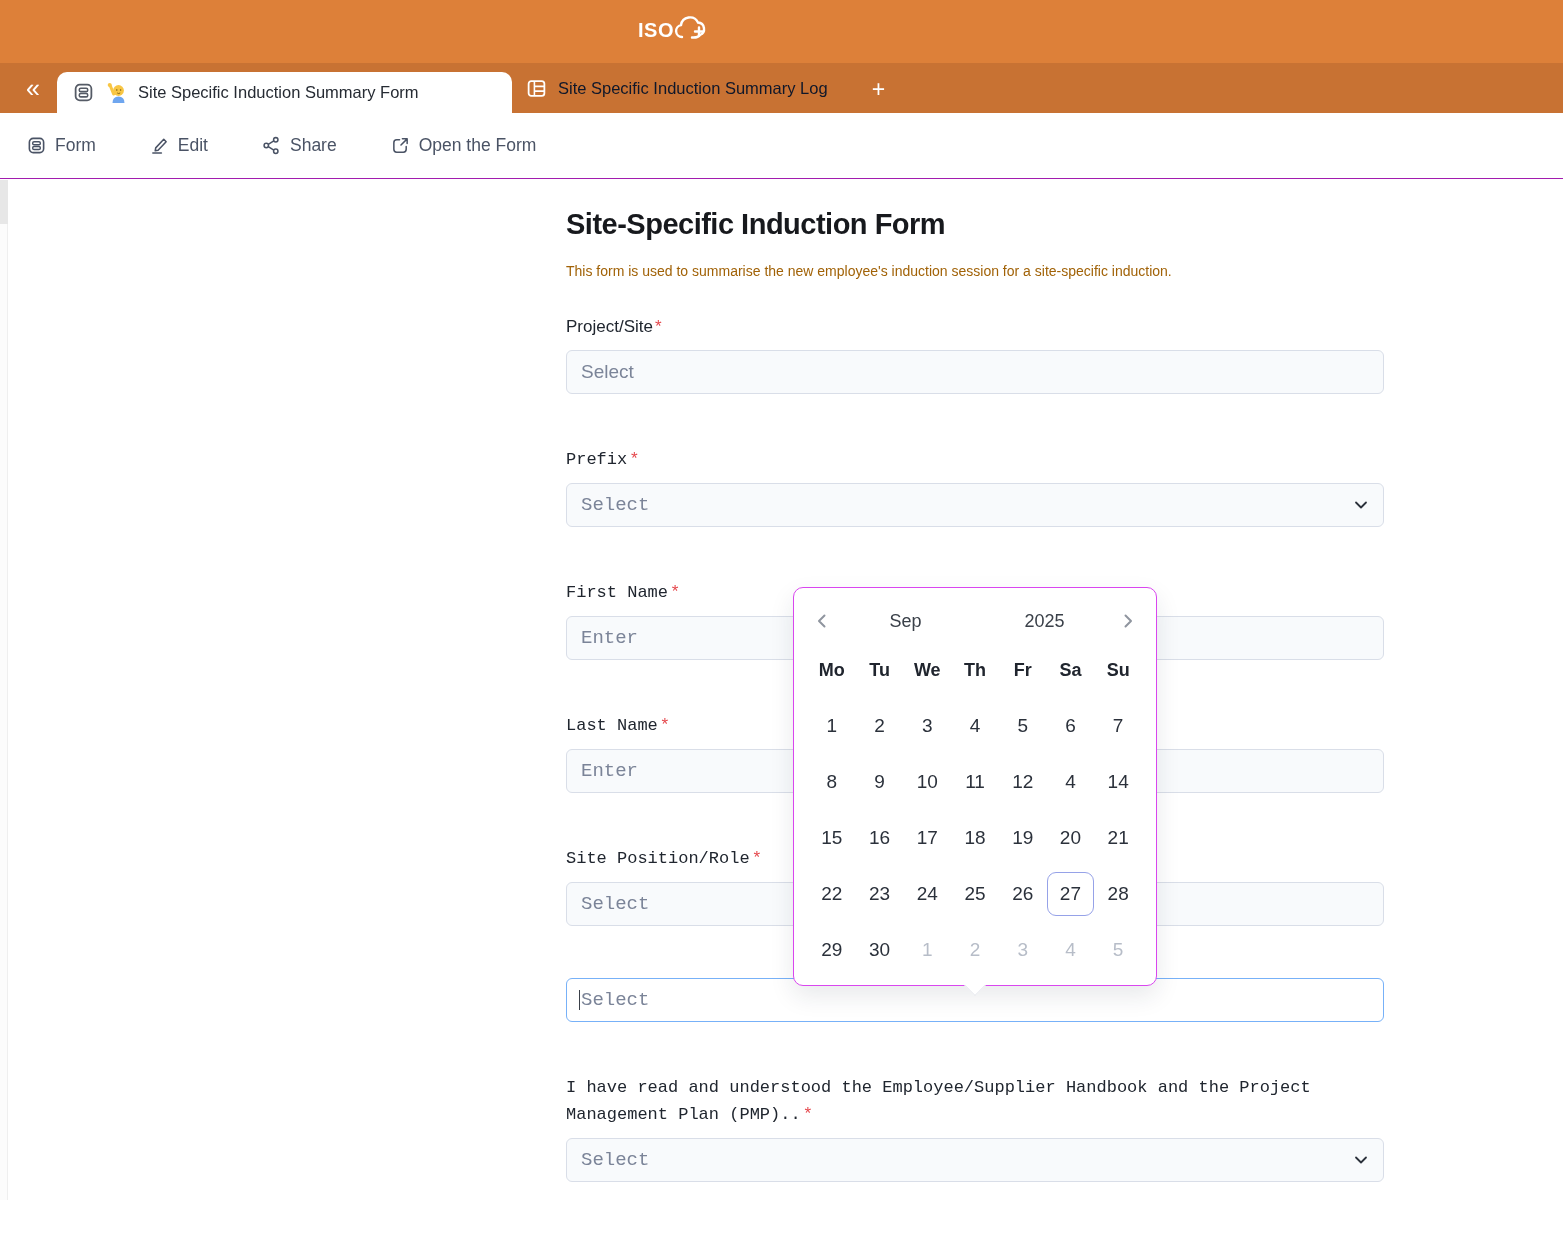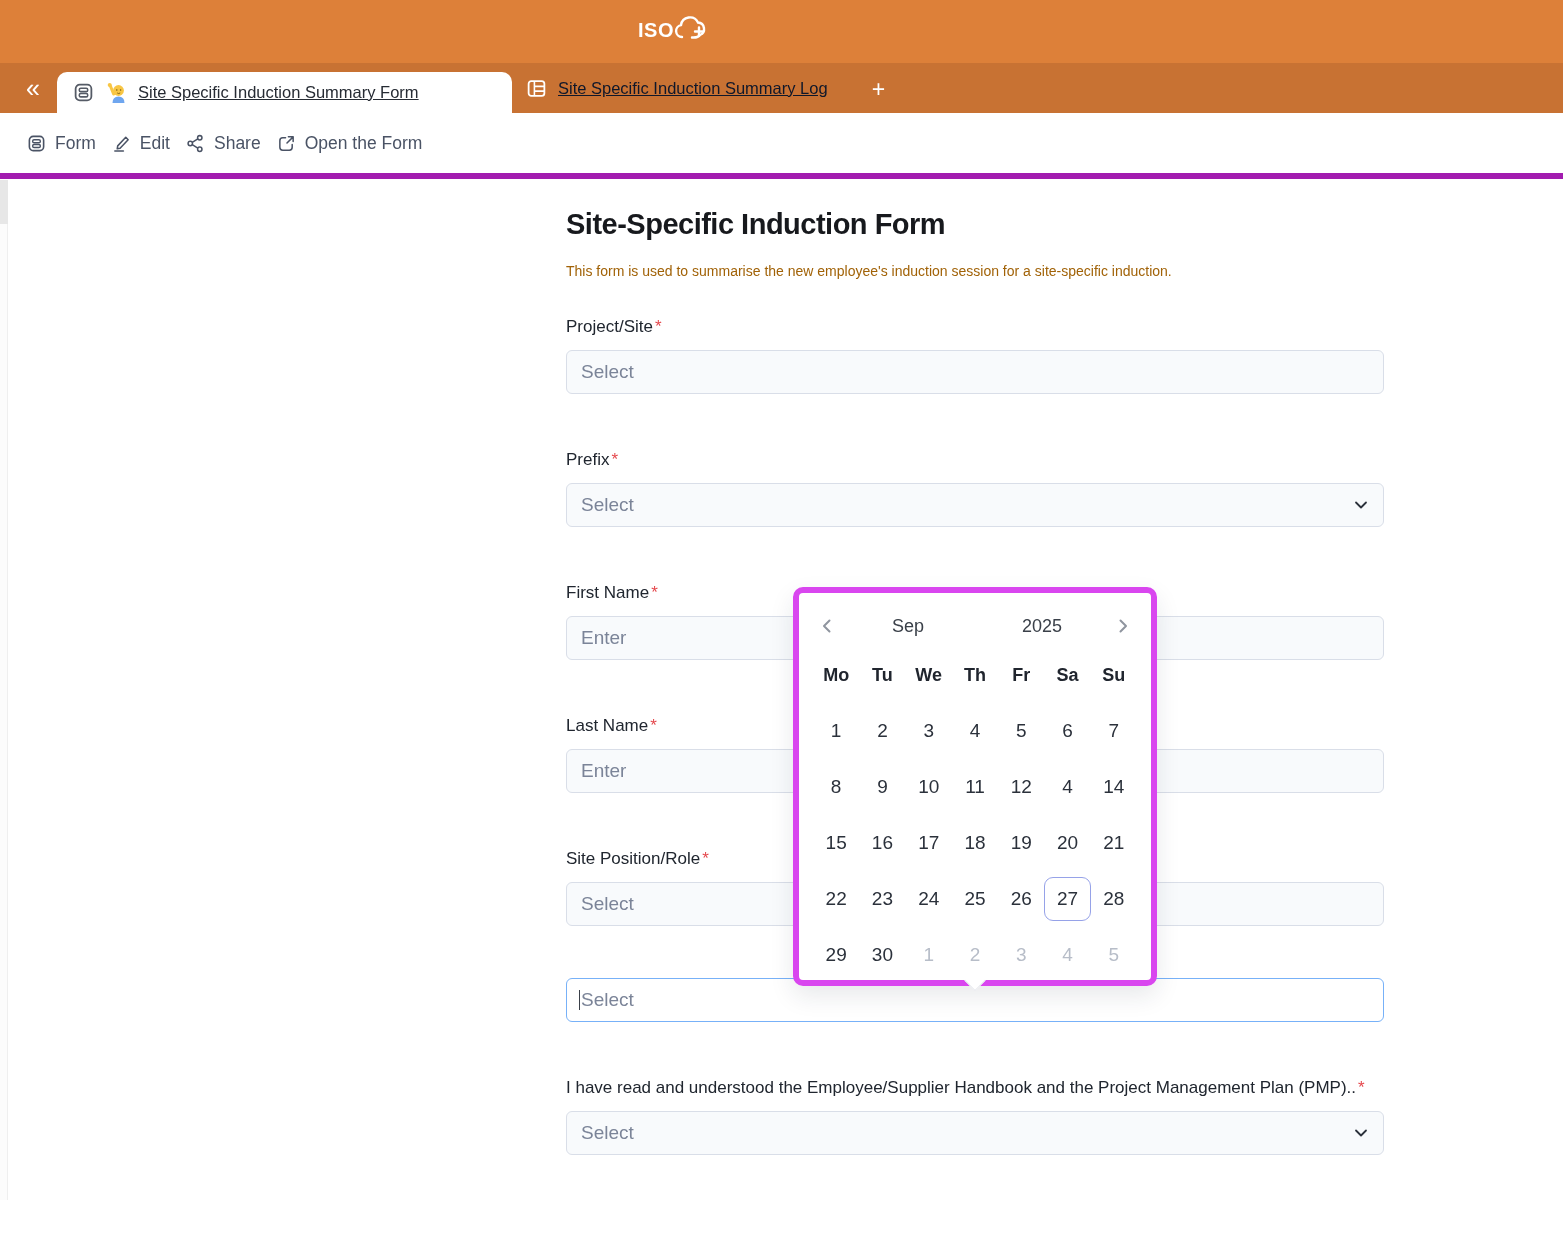--- a/index.html
+++ b/index.html
@@ -23,58 +23,58 @@
 
   
   .topbar{position:absolute;left:0;top:0;width:100%;height:63px;background:var(--header-orange);}
   .logo{position:absolute;left:638px;top:14px;display:flex;align-items:flex-end;color:#fff;}
   .logo-text{font-size:20px;font-weight:800;letter-spacing:.5px;line-height:30px;}
   .logo-cloud{margin-left:-2px;margin-bottom:1px;}
 
   
   .tabbar{position:absolute;left:0;top:63px;width:100%;height:50px;background:var(--tabbar-orange);display:flex;align-items:flex-end;}
   .collapse-btn{position:absolute;left:16px;top:8px;width:34px;height:34px;border:none;background:transparent;color:#fff;font-size:25px;line-height:34px;cursor:pointer;font-family:inherit;padding:0;}
-  .tab{display:flex;align-items:center;height:41px;cursor:pointer;text-decoration:underline;}
+  .tab{display:flex;align-items:center;height:41px;cursor:pointer;}
   .tab.active{margin-left:57px;width:455px;background:#fff;border-radius:10px 10px 0 0;padding:0 16px;gap:11px;color:#262B33;}
   .tab.inactive{background:transparent;color:#0f172a;padding:0 16px 0 14px;gap:11px;height:50px;align-items:center;}
   .tab-label{font-size:16.5px;font-weight:500;white-space:nowrap;}
   .new-tab-btn{background:transparent;border:none;color:#fff;font-size:23px;font-weight:400;cursor:pointer;margin-left:20px;margin-bottom:12px;font-family:inherit;line-height:23px;padding:0 8px;}
 
   
-  .toolbar{position:absolute;left:0;top:113px;width:100%;height:66px;background:#fff;border-bottom:6px solid #a21caf;display:flex;align-items:center;padding-left:27px;gap:16px;}
+  .toolbar{position:absolute;left:0;top:113px;width:100%;height:66px;background:#fff;border-bottom:1px solid #a21caf;display:flex;align-items:center;padding-left:27px;gap:54px;}
   .toolbar-item{display:flex;align-items:center;gap:9px;color:var(--slate);font-size:17.5px;cursor:pointer;background:none;border:none;font-family:inherit;padding:0;}
   .toolbar-item svg{display:block;}
 
   
   .left-rail{position:absolute;left:0;top:180px;width:8px;height:1070px;background:#FCFCFC;border-right:1px solid #EFEFEF;}
   .left-rail-thumb{width:8px;height:44px;background:#E7E7E7;}
 
   
   .content{position:absolute;left:566px;top:179px;width:818px;padding-top:19px;}
   .form-title{font-size:29px;line-height:52px;font-weight:600;color:#17191D;letter-spacing:-.5px;}
   .form-desc{margin-top:8px;font-size:14px;line-height:27px;color:#a16207;}
 
   .field{margin-top:28px;}
-  .field + .field{margin-top:52px;}
+  .field + .field{margin-top:52px;font-family:Liberation Mono, monospace;}
   .field-label{font-size:17px;font-weight:500;color:var(--label);line-height:27px;margin-bottom:10px;}
   .req{color:var(--required-red);margin-left:2px;}
   .input-wrap{position:relative;}
   .input{
     width:100%;height:44px;background:var(--input-bg);border:1px solid var(--input-border);
     border-radius:6px;padding:0 40px 0 14px;font-size:19px;color:#20262F;font-family:inherit;outline:none;
   }
   .input::placeholder{color:var(--placeholder);opacity:1;}
   .input.focused{border-color:var(--accent-blue-focus);background:#fff;}
   .chevron-down{position:absolute;right:15px;top:50%;transform:translateY(-50%);pointer-events:none;}
   .text-cursor{position:absolute;left:13px;top:12px;width:1px;height:20px;background:#3A4049;}
 
   
   .calendar-pop{
     position:absolute;left:793px;top:587px;width:364px;height:399px;background:#fff;
-    border:6px solid #d946ef;border-radius:10px;box-shadow:0 10px 24px rgba(30,40,60,.10);
+    border:1px solid #d946ef;border-radius:10px;box-shadow:0 10px 24px rgba(30,40,60,.10);
     padding:14px;z-index:10;
   }
   .cal-caret{
     position:absolute;left:50%;bottom:-8px;width:15px;height:15px;background:#fff;
     border-right:1px solid #E7E9EE;border-bottom:1px solid #E7E9EE;
     transform:translateX(-50%) rotate(45deg);
   }
   .cal-header{display:flex;align-items:center;height:38px;}
   .cal-nav{width:28px;height:28px;background:none;border:none;cursor:pointer;display:flex;align-items:center;justify-content:center;padding:0;}
   .cal-month,.cal-year{flex:1;text-align:center;font-size:18px;color:#3A4049;cursor:pointer;}

